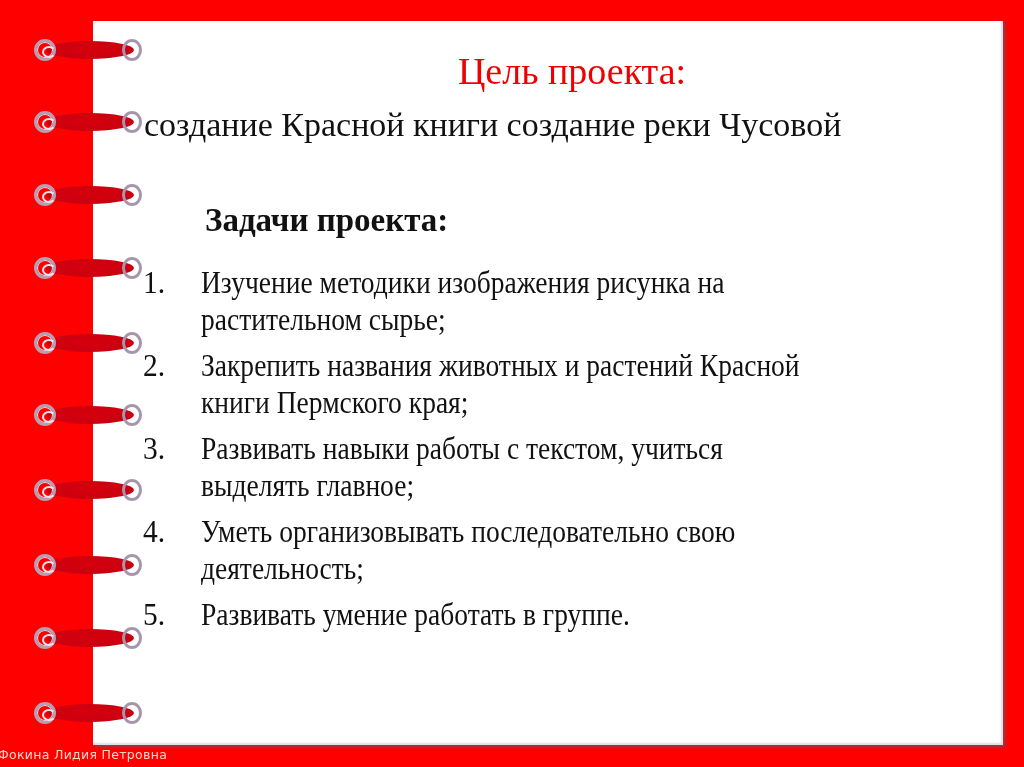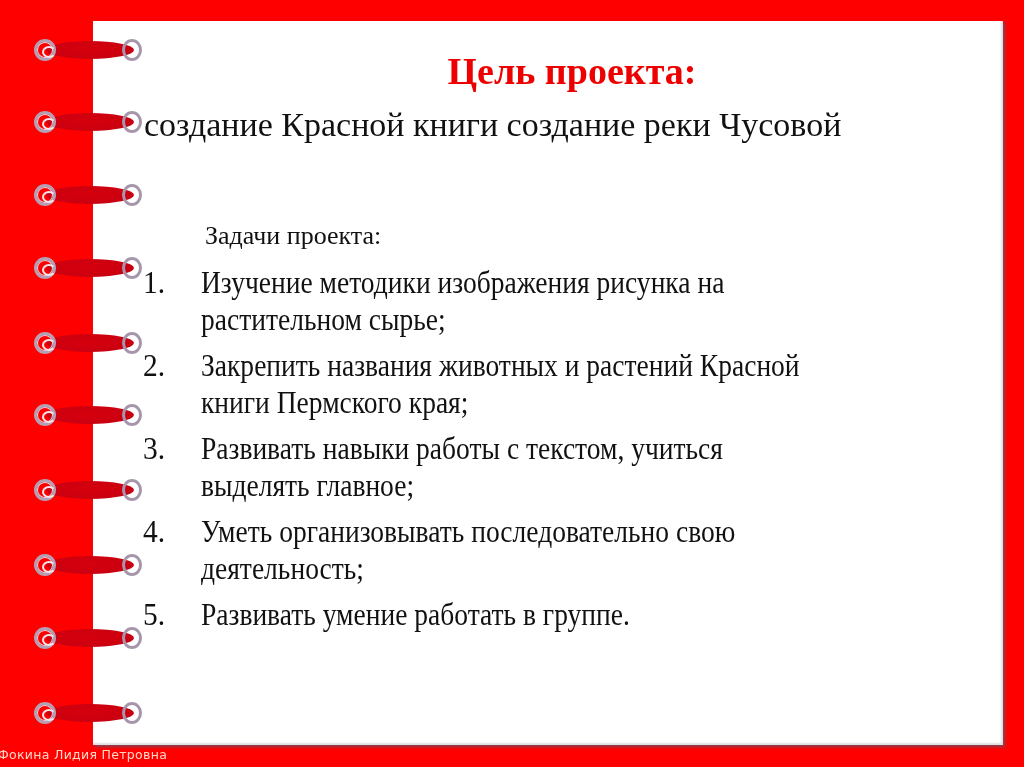--- a/index.html
+++ b/index.html
@@ -9,23 +9,23 @@
           box-shadow: 2px 2px 3px rgba(90,90,110,0.75), inset -2px -2px 2px rgba(200,200,210,0.6); }
   .ring { position:absolute; left:34px; width:108px; height:22px; }
   .ring .loop-l { position:absolute; left:0; top:-1px; width:22px; height:22px; border-radius:50%;
                   border:3px solid #b59fb4; box-shadow:0 0 0 1px #e7d7e2 inset; box-sizing:border-box; background:transparent; }
   .ring .loop-l::after { content:""; position:absolute; left:5px; top:4px; width:10px; height:8px; border-radius:50%; border:2px solid #f4e6ee; border-right-color:transparent; }
   .ring .loop-r { position:absolute; right:0; top:-1px; width:20px; height:22px; border-radius:50%;
                   border:3px solid #a696ac; box-sizing:border-box; }
   .ring .band { position:absolute; left:12px; top:1px; width:88px; height:18px; border-radius:50%;
                 background:radial-gradient(ellipse at 45% 45%, #d6000c 0%, #cc0010 60%, #b80012 100%); }
   .title { position:absolute; left:0; top:48px; width:1024px; text-align:center; padding-left:120px; box-sizing:border-box;
-           color:#ee0000; font-weight:bold; font-size:38px; line-height:46px; }
+           color:#ee0000; font-weight:normal; font-size:38px; line-height:46px; }
   .subtitle { position:absolute; left:144px; top:104px; font-size:34px; line-height:42px; color:#111; white-space:nowrap; }
-  .tasks-heading { position:absolute; left:205px; top:216px; font-size:26px; font-weight:normal; color:#111; line-height:40px; }
+  .tasks-heading { position:absolute; left:205px; top:200px; font-size:33px; font-weight:bold; color:#111; line-height:40px; }
   .list { position:absolute; left:140px; top:264px; width:840px; }
   .item { position:relative; font-size:32px; line-height:37px; color:#111; margin-bottom:9px; }
   .item .num { position:absolute; left:3px; top:0; display:inline-block; transform-origin:left top; transform:scaleX(0.92); }
   .item .txt { margin-left:61px; display:block; transform-origin:left top; transform:scaleX(0.86); width:880px; }
   .footer { position:absolute; left:-2px; top:746px; font-family:"DejaVu Sans", sans-serif; font-size:12.5px; color:#ffd7c8; letter-spacing:0.3px; line-height:18px; }
 </style>
 </head>
 <body>
 
 <div class="frame"></div>

